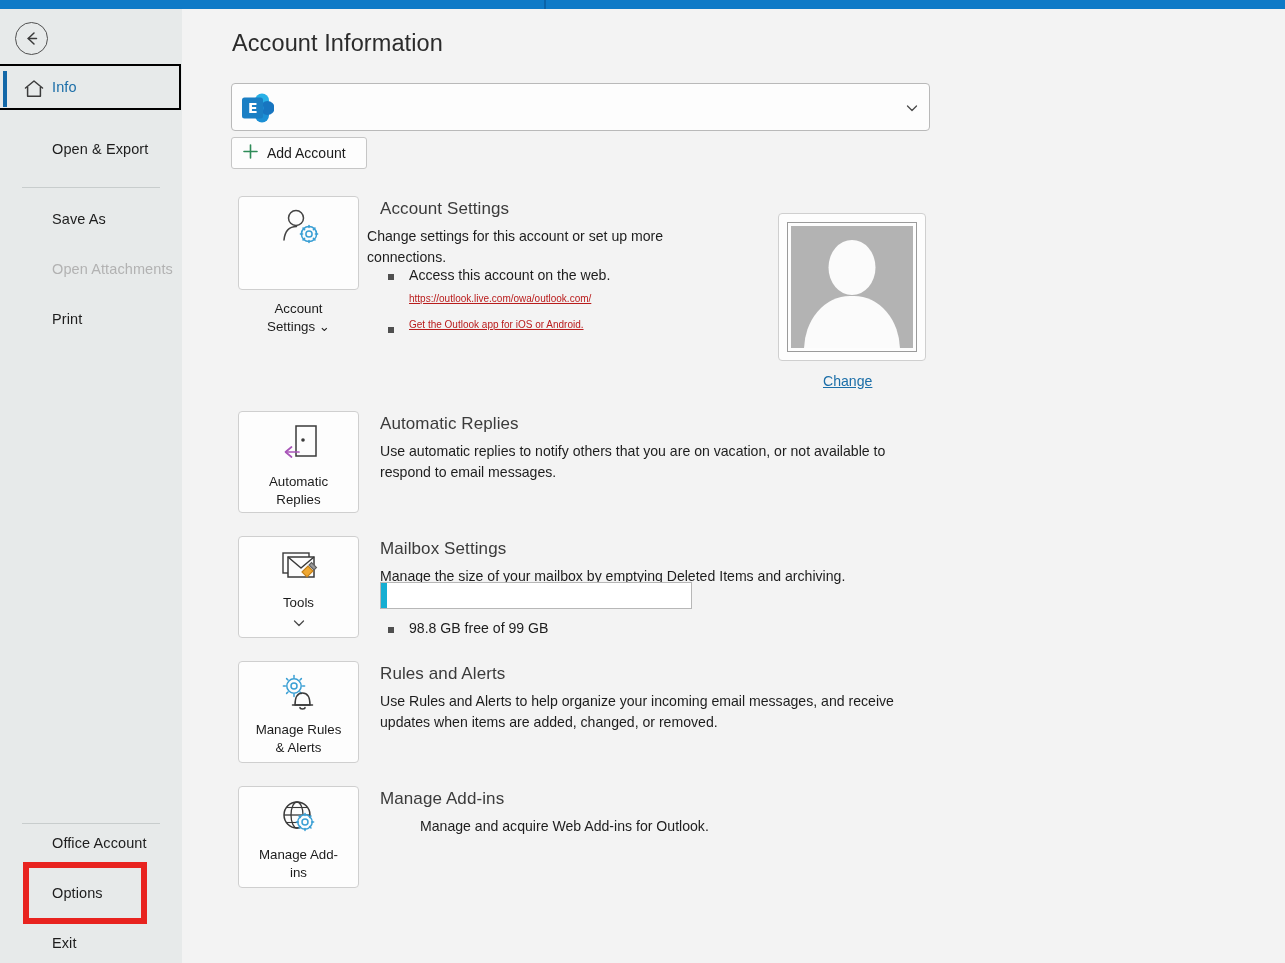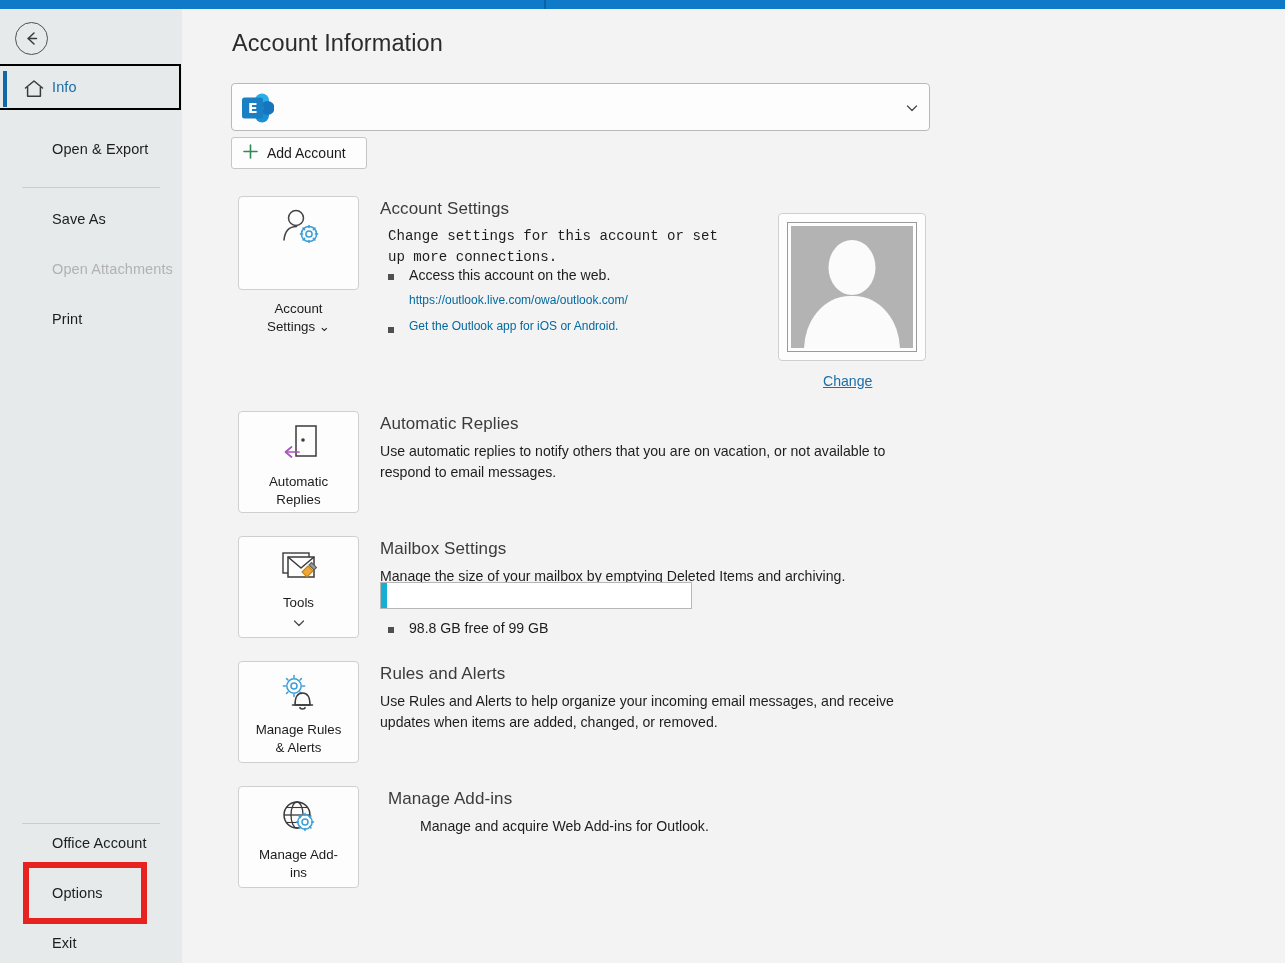--- a/index.html
+++ b/index.html
@@ -113,22 +113,22 @@
     position: absolute; font-size: 17px; color: #3b3b3b; letter-spacing: .1px;
   }
   .sect-desc {
     position: absolute; font-size: 14.1px; color: #1d1d1d; line-height: 20.5px;
   }
 
   .bullet {
     position: absolute; width: 6px; height: 6px; background: #4f4f4f;
   }
   .blink {
-    position: absolute; font-size: 12px; color: #0369a1;
-    cursor: pointer; white-space: nowrap;
+    position: absolute; font-size: 10px; color: #b91c1c;
+    text-decoration: underline; cursor: pointer; white-space: nowrap;
   }
   .btext { position: absolute; font-size: 14.1px; color: #1d1d1d; white-space: nowrap; }
 
   
   .photo-wrap {
     position: absolute; left: 596px; top: 204px; width: 148px; height: 148px;
     background: #fdfdfd; border: 1px solid #cfcfcf; border-radius: 4px;
     padding: 9px;
   }
   .photo {
@@ -274,21 +274,21 @@
           </g>
         </svg>
       </span>
       <div class="tl-lbl">
         <span>Account</span><br>
         <span>Settings</span><span> ⌄</span>
       </div>
     </div>
 
     <div class="sect-title" style="left:198px; top:190px;">Account Settings</div>
-    <div class="sect-desc" style="left:206px; top:217px; width:340px;font-family:Liberation Mono, monospace;">
+    <div class="sect-desc" style="left:185px; top:217px; width:340px;">
       <span>Change settings for this account or set up more</span>
       <span>connections.</span>
     </div>
 
     <div class="bullet" style="left:206px; top:265px;"></div>
     <div class="btext" style="left:227px; top:258px;">Access this account on the web.</div>
     <div class="blink" style="left:227px; top:284px;">https://outlook.live.com/owa/outlook.com/</div>
     <div class="bullet" style="left:206px; top:318px;"></div>
     <div class="blink" style="left:227px; top:310px;">Get the Outlook app for iOS or Android.</div>
 
@@ -407,17 +407,17 @@
             </g>
           </g>
         </svg>
       </span>
       <div class="tl-lbl">
         <span>Manage Add-</span><br>
         <span>ins</span>
       </div>
     </div>
 
-    <div class="sect-title" style="left:206px; top:780px;">Manage Add-ins</div>
+    <div class="sect-title" style="left:198px; top:780px;">Manage Add-ins</div>
     <div class="sect-desc" style="left:198px; top:807px; width:560px;margin-left:40px;">Manage and acquire Web Add-ins for Outlook.</div>
 
   </div>
 </div>
 
 </body></html>

